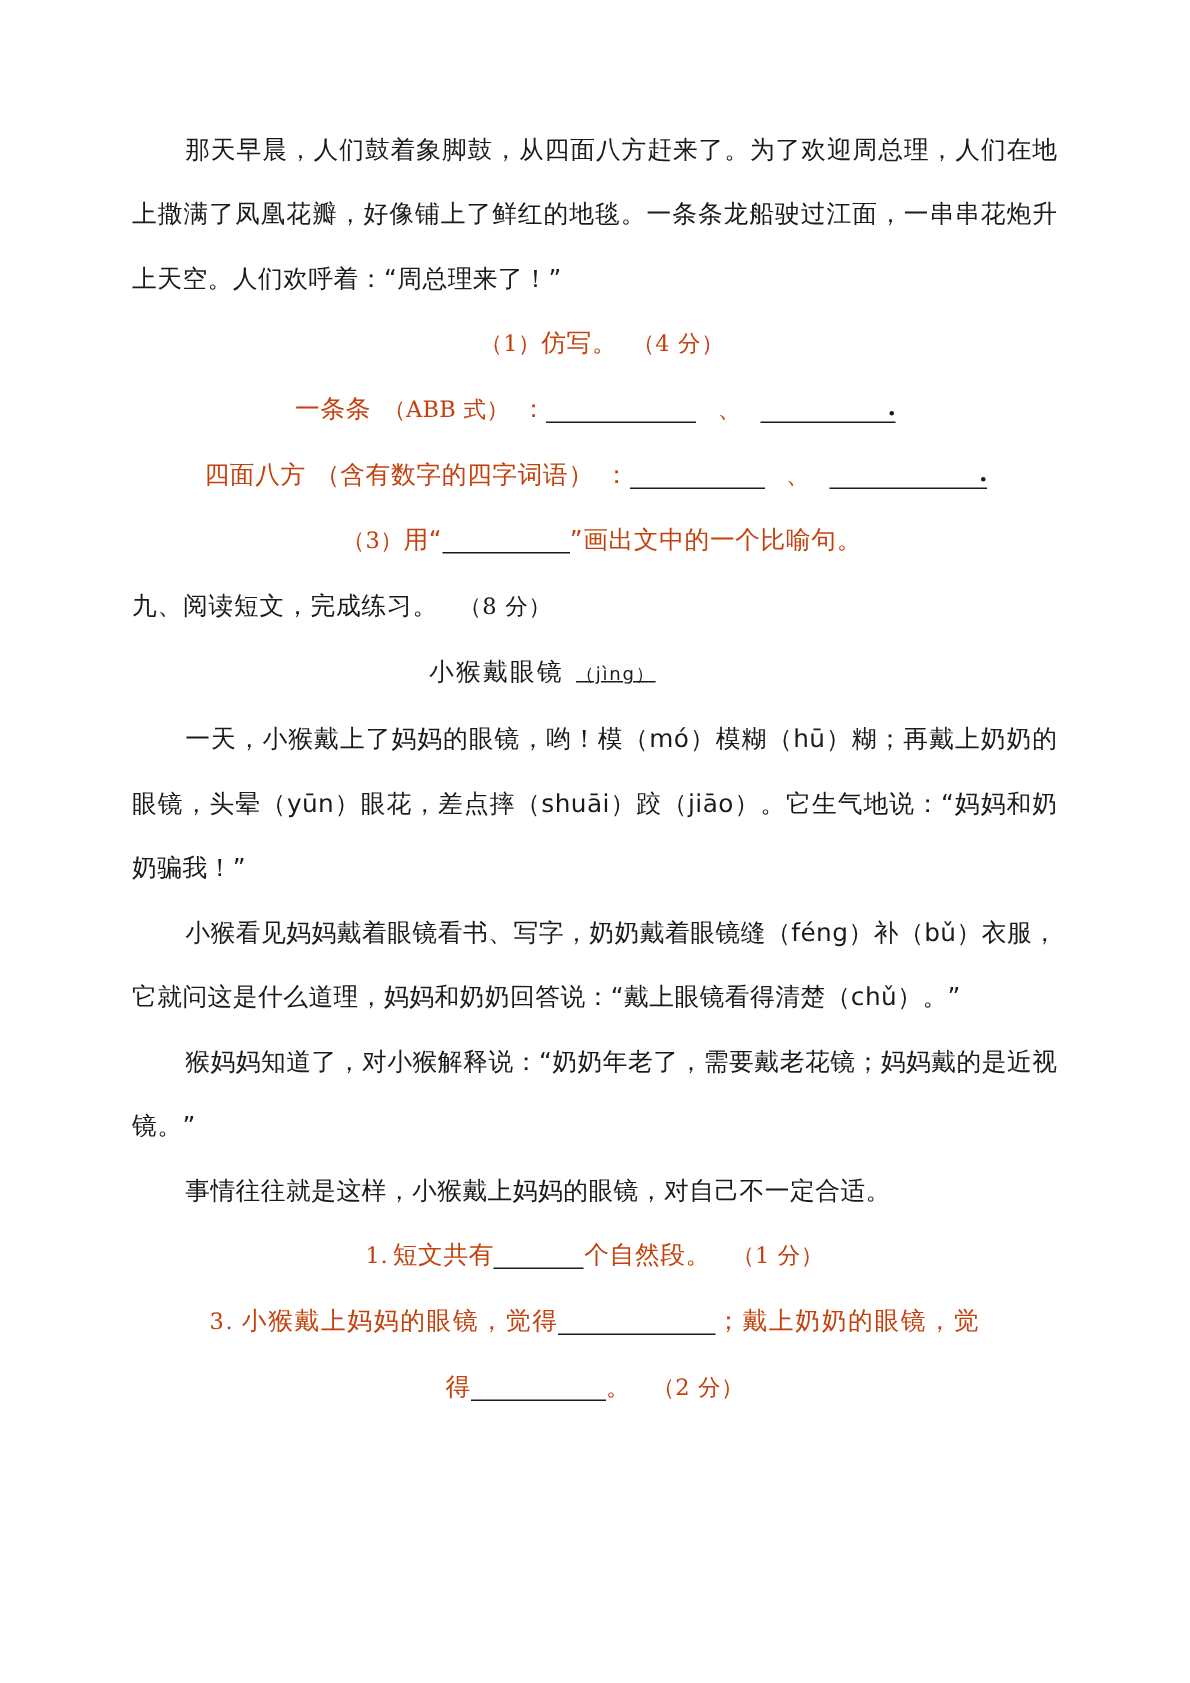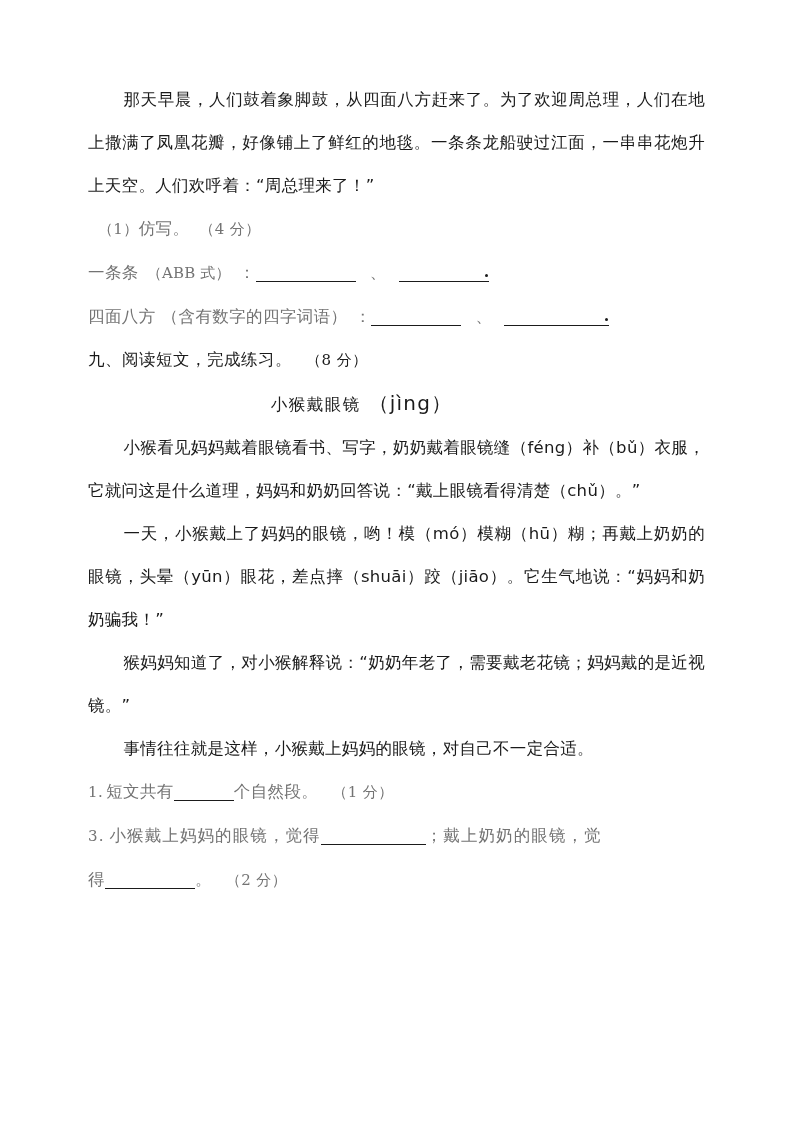--- a/index.html
+++ b/index.html
@@ -25,21 +25,22 @@
     box-sizing: border-box;
     padding: 78px 88px 0 88px;
   }
 
   
   .line {
     font-size: 16.5px;
     line-height: 43px;
     letter-spacing: 0.4px;
     white-space: nowrap;
-    color: #737373;
+    color: #c2410c;
+    text-align: center;
   }
   .just {
     white-space: normal;
     text-align: justify;
     text-align-last: justify;
     font-size: 16.5px;
     line-height: 43px;
     letter-spacing: 0.3px;
   }
   .lastline {
@@ -62,22 +63,23 @@
   }
 
   
   .lat {
     font-family: "DejaVu Serif", "Liberation Serif", serif;
     font-size: 15px;
     letter-spacing: 0.2px;
   }
   .pinyin {
     font-family: "DejaVu Sans", "Liberation Sans", sans-serif;
-    font-size: 20px;
+    font-size: 12px;
     letter-spacing: 1.2px;
+    text-decoration: underline;
   }
   .score {
     font-family: "DejaVu Serif", "Liberation Serif", serif;
     font-size: 15px;
   }
   .qnum {
     font-family: "DejaVu Serif", "Liberation Serif", serif;
     font-size: 15px;
   }
 
@@ -133,32 +135,35 @@
 
   <div class="line">
     <span>一条条</span><span class="lat" style="padding-left:8px;">（ABB 式）</span><span style="padding-left:8px;">：</span><span class="blank b-100"></span><span class="sep-dun">、</span><span class="blank b-90"></span><span class="dot-after"></span>
   </div>
 
   <div class="line">
     <span>四面八方</span><span style="padding-left:6px;">（含有数字的四字词语）</span><span style="padding-left:7px;">：</span><span class="blank b-90"></span><span class="sep-dun">、</span><span class="blank b-105"></span><span class="dot-after"></span>
   </div>
 
 
+  <div class="line indent1">
+    <span class="qnum">（3）</span><span>用“</span><span class="blank b-85"></span><span>”画出文中的一个比喻句。</span>
+  </div>
 
   <div class="sec-head">
     <span>九、</span><span>阅读短文，完成练习。</span><span class="score" style="padding-left:14px;">（8 分）</span>
   </div>
 
   <div class="passage-title">
     <span>小猴戴眼镜</span><span class="pinyin" style="padding-left:8px;">（jìng）</span>
   </div>
 
+  <div class="para just indent2 lastline">一天，小猴戴上了妈妈的眼镜，哟！模（mó）模糊（hū）糊；再戴上奶奶的眼镜，头晕（yūn）眼花，差点摔（shuāi）跤（jiāo）。它生气地说：“妈妈和奶奶骗我！”</div>
+
   <div class="para just indent2 lastline">小猴看见妈妈戴着眼镜看书、写字，奶奶戴着眼镜缝（féng）补（bǔ）衣服，它就问这是什么道理，妈妈和奶奶回答说：“戴上眼镜看得清楚（chǔ）。”</div>
-
-  <div class="para just indent2 lastline">一天，小猴戴上了妈妈的眼镜，哟！模（mó）模糊（hū）糊；再戴上奶奶的眼镜，头晕（yūn）眼花，差点摔（shuāi）跤（jiāo）。它生气地说：“妈妈和奶奶骗我！”</div>
 
   <div class="para just indent2 lastline">猴妈妈知道了，对小猴解释说：“奶奶年老了，需要戴老花镜；妈妈戴的是近视镜。”</div>
 
   <div class="para just indent2 lastline">事情往往就是这样，小猴戴上妈妈的眼镜，对自己不一定合适。</div>
 
   <div class="line">
     <span class="qnum" style="padding-right:3px;">1.</span><span>短文共有</span><span class="blank b-60"></span><span>个自然段。</span><span class="score" style="padding-left:14px;">（1 分）</span>
   </div>
 
 

